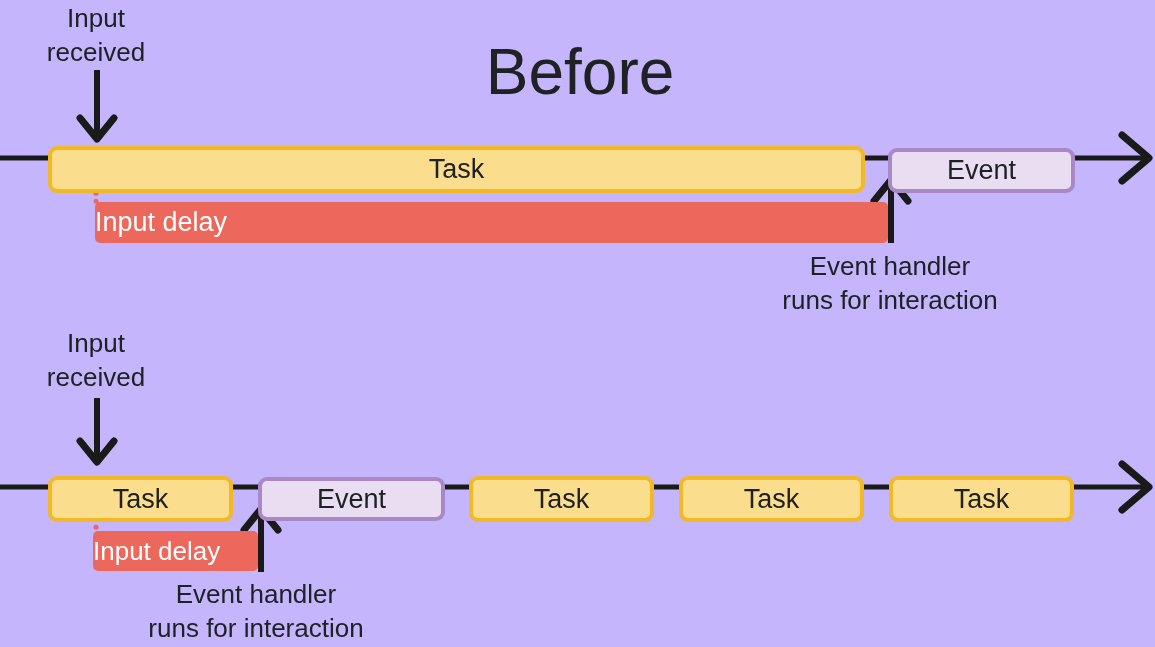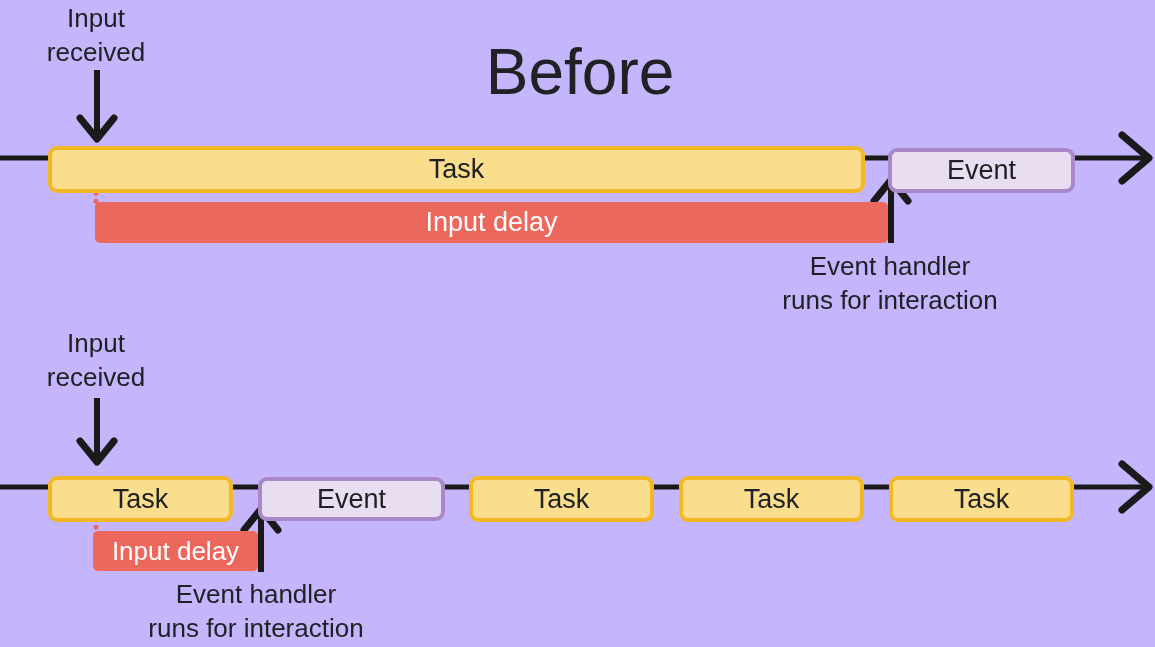--- a/index.html
+++ b/index.html
@@ -64,21 +64,20 @@
   .event {
     background: var(--event_fill, #E9DEF1);
     border: 4px solid var(--event_border, #A888C6);
   }
   .delay {
     position: absolute;
     background: var(--delay_fill, #EC685C);
     color: var(--delay_text, #ffffff);
     display: flex;
     align-items: center;
-    justify-content: center;
     font-size: 27px;
     border-radius: 5px;
   }
   .title {
     position: absolute;
     width: 280px;
     text-align: center;
     font-size: 64px;
     line-height: 1.0;
     font-weight: 500;

